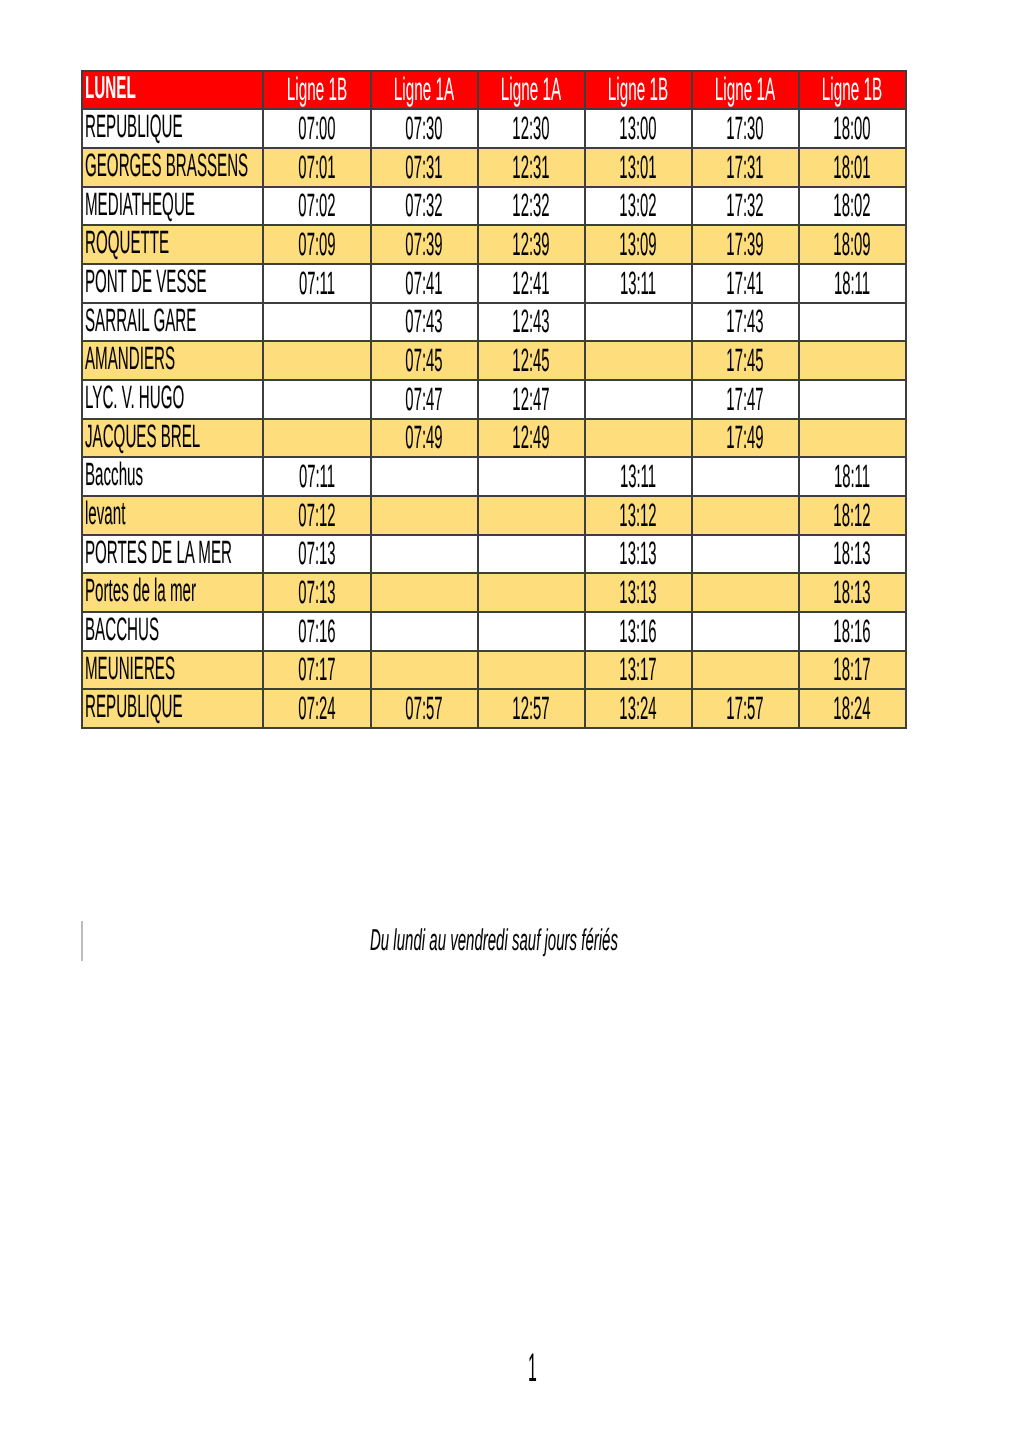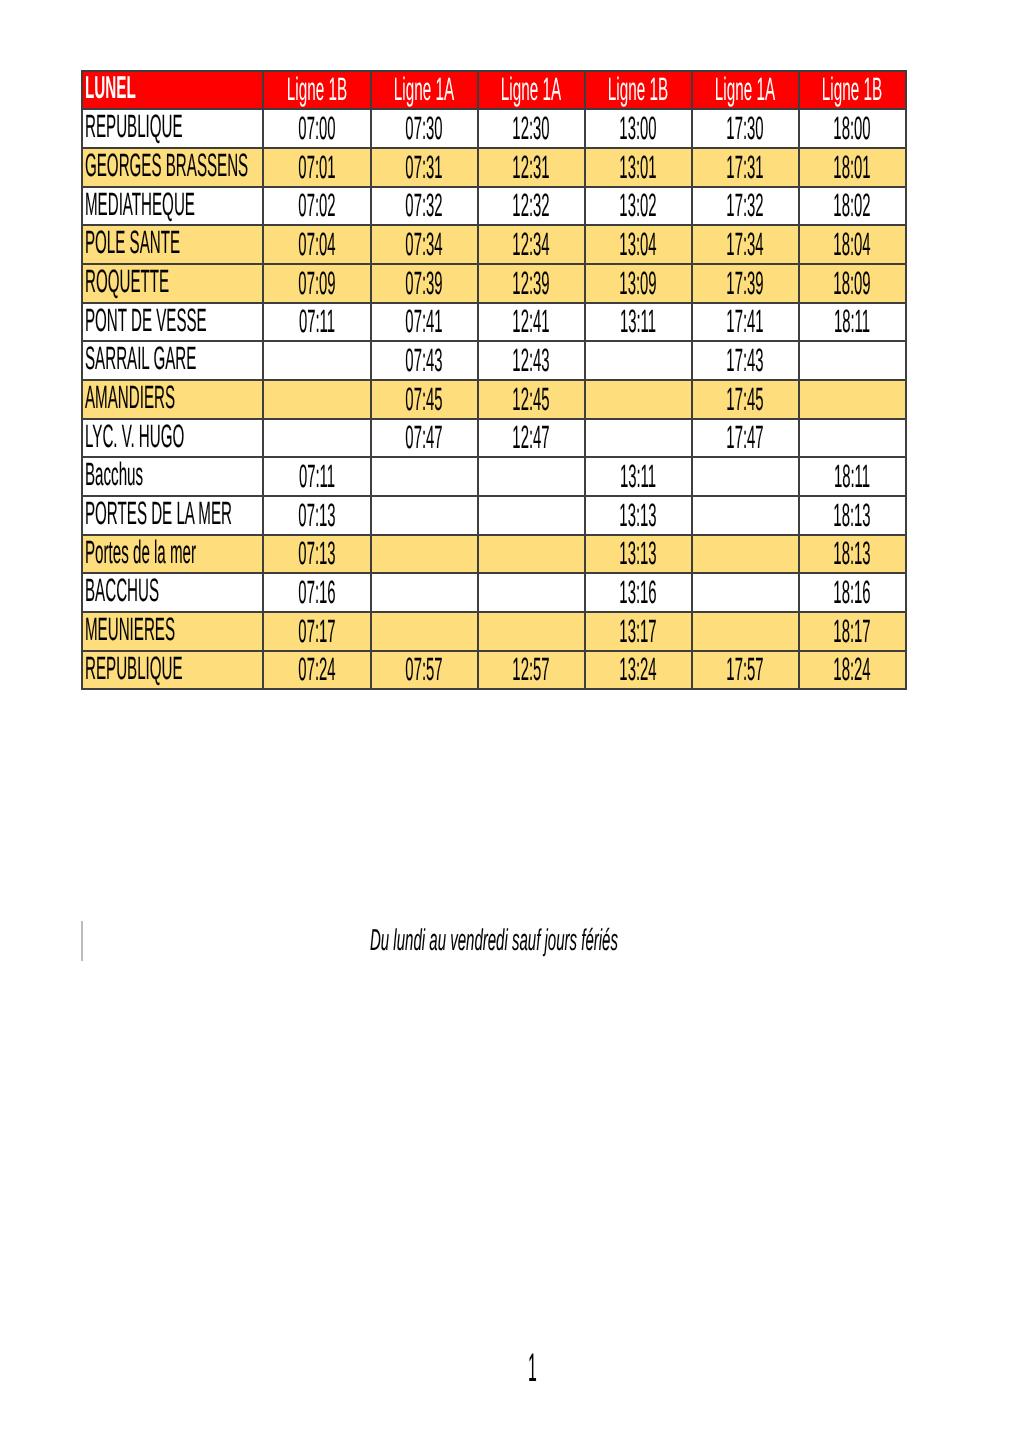--- a/index.html
+++ b/index.html
@@ -134,43 +134,20 @@
           </td>
           <td class="cx tm">
             <span class="cellwrap">17:32</span>
           </td>
           <td class="cx tm">
             <span class="cellwrap">18:02</span>
           </td>
         </tr>
         <tr class="r yellow">
           <td class="c0 lbl">
-            <span class="cellwrap">POLE SANTE</span>
-          </td>
-          <td class="cx tm">
-            <span class="cellwrap">07:04</span>
-          </td>
-          <td class="cx tm">
-            <span class="cellwrap">07:34</span>
-          </td>
-          <td class="cx tm">
-            <span class="cellwrap">12:34</span>
-          </td>
-          <td class="cx tm">
-            <span class="cellwrap">13:04</span>
-          </td>
-          <td class="cx tm">
-            <span class="cellwrap">17:34</span>
-          </td>
-          <td class="cx tm">
-            <span class="cellwrap">18:04</span>
-          </td>
-        </tr>
-        <tr class="r yellow">
-          <td class="c0 lbl">
             <span class="cellwrap">ROQUETTE</span>
           </td>
           <td class="cx tm">
             <span class="cellwrap">07:09</span>
           </td>
           <td class="cx tm">
             <span class="cellwrap">07:39</span>
           </td>
           <td class="cx tm">
             <span class="cellwrap">12:39</span>
@@ -270,20 +247,43 @@
           <td class="cx tm">
             <span class="cellwrap"></span>
           </td>
           <td class="cx tm">
             <span class="cellwrap">17:47</span>
           </td>
           <td class="cx tm">
             <span class="cellwrap"></span>
           </td>
         </tr>
+        <tr class="r yellow">
+          <td class="c0 lbl">
+            <span class="cellwrap">JACQUES BREL</span>
+          </td>
+          <td class="cx tm">
+            <span class="cellwrap"></span>
+          </td>
+          <td class="cx tm">
+            <span class="cellwrap">07:49</span>
+          </td>
+          <td class="cx tm">
+            <span class="cellwrap">12:49</span>
+          </td>
+          <td class="cx tm">
+            <span class="cellwrap"></span>
+          </td>
+          <td class="cx tm">
+            <span class="cellwrap">17:49</span>
+          </td>
+          <td class="cx tm">
+            <span class="cellwrap"></span>
+          </td>
+        </tr>
         <tr class="r white">
           <td class="c0 lbl">
             <span class="cellwrap">Bacchus</span>
           </td>
           <td class="cx tm">
             <span class="cellwrap">07:11</span>
           </td>
           <td class="cx tm">
             <span class="cellwrap"></span>
           </td>
@@ -291,20 +291,43 @@
             <span class="cellwrap"></span>
           </td>
           <td class="cx tm">
             <span class="cellwrap">13:11</span>
           </td>
           <td class="cx tm">
             <span class="cellwrap"></span>
           </td>
           <td class="cx tm">
             <span class="cellwrap">18:11</span>
+          </td>
+        </tr>
+        <tr class="r yellow">
+          <td class="c0 lbl">
+            <span class="cellwrap">levant</span>
+          </td>
+          <td class="cx tm">
+            <span class="cellwrap">07:12</span>
+          </td>
+          <td class="cx tm">
+            <span class="cellwrap"></span>
+          </td>
+          <td class="cx tm">
+            <span class="cellwrap"></span>
+          </td>
+          <td class="cx tm">
+            <span class="cellwrap">13:12</span>
+          </td>
+          <td class="cx tm">
+            <span class="cellwrap"></span>
+          </td>
+          <td class="cx tm">
+            <span class="cellwrap">18:12</span>
           </td>
         </tr>
         <tr class="r white">
           <td class="c0 lbl">
             <span class="cellwrap">PORTES DE LA MER</span>
           </td>
           <td class="cx tm">
             <span class="cellwrap">07:13</span>
           </td>
           <td class="cx tm">

